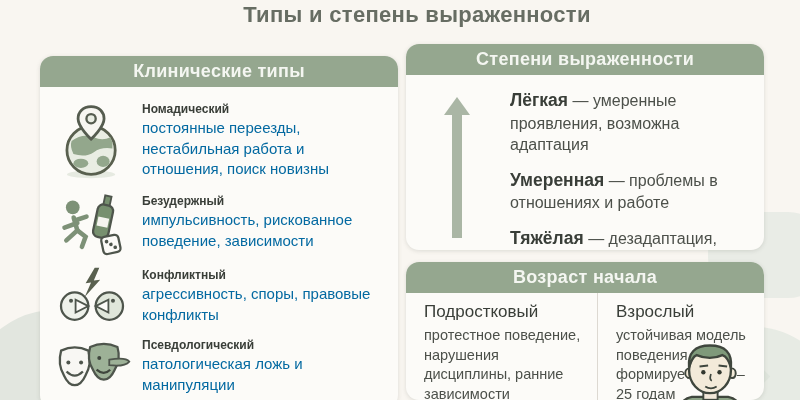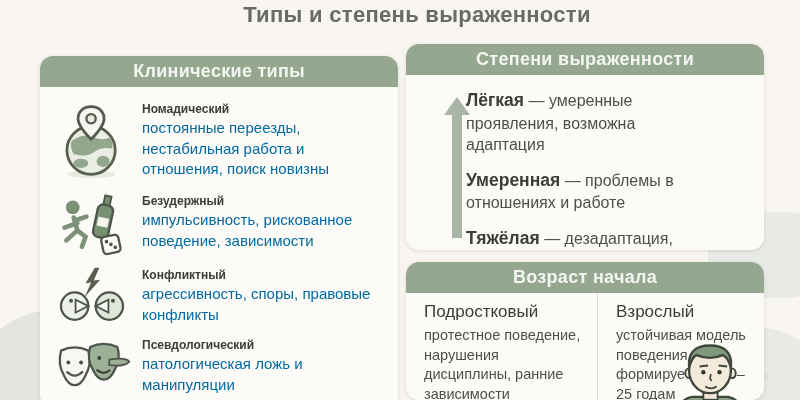--- a/index.html
+++ b/index.html
@@ -42,21 +42,21 @@
   .type-title{font-size:12px;font-weight:bold;color:#393e38;margin-bottom:2px;}
   .type-desc{font-size:15px;line-height:1.38;color:#0369a1;max-width:252px;}
 
   .severity-panel{left:406px;top:44px;width:358px;height:206px;}
   .severity-body{position:relative;height:175px;}
   .arrow{position:absolute;left:38px;top:22px;bottom:12px;width:26px;}
   .arrow-head{position:absolute;top:0;left:0;width:0;height:0;
     border-left:13px solid transparent;border-right:13px solid transparent;
     border-bottom:18px solid #aab6a5;}
   .arrow-stem{position:absolute;top:16px;bottom:0;left:8px;width:10px;background:#aab6a5;}
-  .severity-list{margin-left:60px;padding:14px 14px 0 0;display:flex;flex-direction:column;gap:13px;}
+  .severity-list{margin-left:104px;padding:14px 14px 0 0;display:flex;flex-direction:column;gap:13px;}
   .severity-entry{font-size:16px;line-height:1.35;max-width:246px;margin:0;}
   .severity-entry b{font-size:17.5px;color:#393e38;}
 
   .age-panel{left:406px;top:262px;width:358px;height:138px;}
   .age-body{display:flex;height:107px;}
   .age-col{padding:9px 10px 0 18px;}
   .age-col-left{width:163px;border-right:1px solid #ddd9d2;}
   .age-col-right{flex:1;position:relative;}
   .age-title{font-size:17px;font-weight:normal;color:#393e38;margin-bottom:4px;}
   .age-desc{font-size:14.5px;line-height:1.35;color:#4c504a;}

